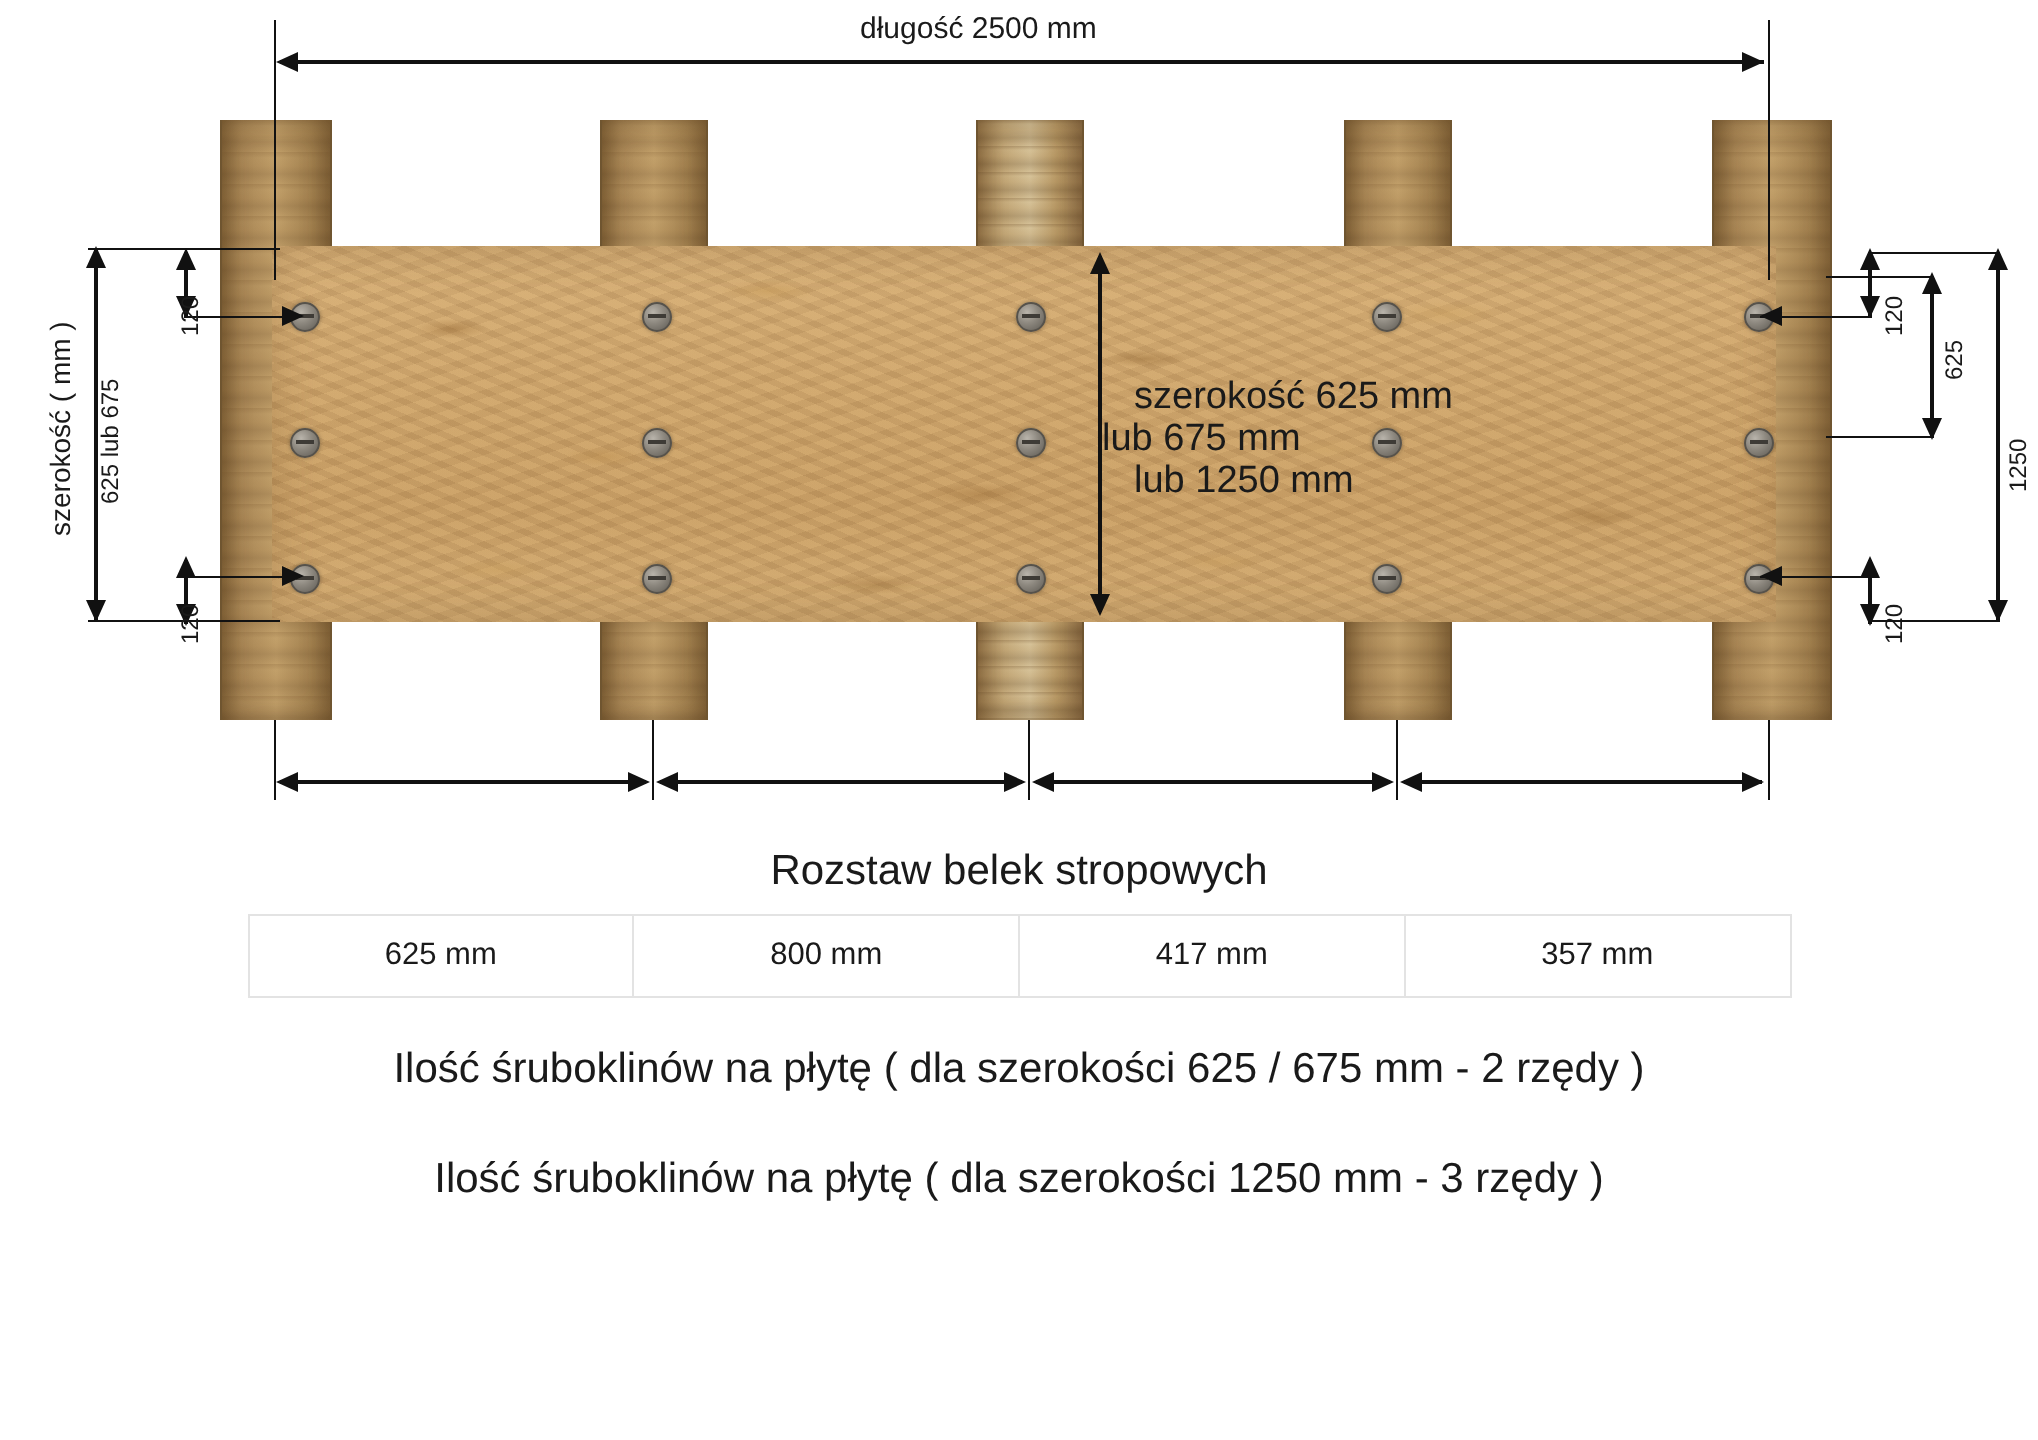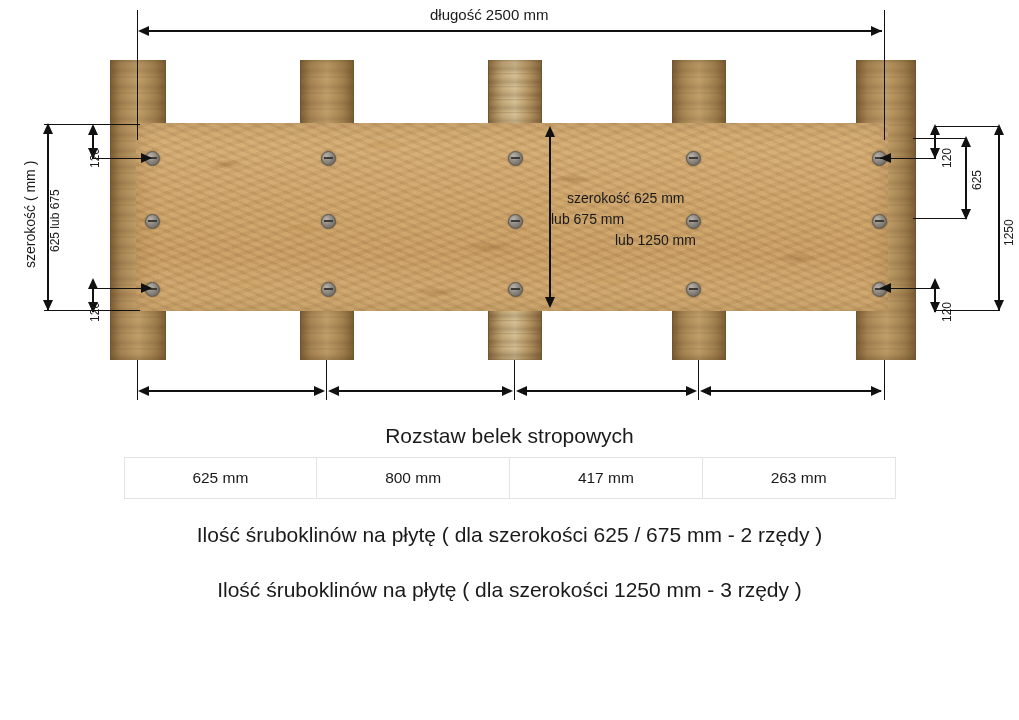--- a/index.html
+++ b/index.html
@@ -159,21 +159,21 @@
     white-space: nowrap;
     transform-origin: 0 0;
     transform: rotate(-90deg);
   }
   .vtext.big {
     font-size: 14px;
   }
 
   .panel-label {
     position: absolute;
-    font-size: 14px;
+    font-size: 19px;
     line-height: 21px;
     color: #1a1a1a;
     white-space: nowrap;
   }
 
   
   #tables {
     position: absolute;
     left: 0;
     top: 424px;
@@ -263,21 +263,21 @@
     <div class="ext-h" style="left:92px; top:288px; width:58px;"></div>
     <div class="arrow right" style="left:141px; top:283px;"></div>
     <div class="vtext" style="left:88px; top:322px;">120</div>
 
     <div class="dimline v-line" style="left:549px; top:128px; height:178px;"></div>
     <div class="arrow up" style="left:545px; top:126px;"></div>
     <div class="arrow down" style="left:545px; top:297px;"></div>
 
     <div class="panel-label" style="left:567px; top:188px;">szerokość 625 mm</div>
     <div class="panel-label" style="left:551px; top:209px;">lub 675 mm</div>
-    <div class="panel-label" style="left:567px; top:230px;margin-left:48px;">lub 1250 mm</div>
+    <div class="panel-label" style="left:567px; top:230px;">lub 1250 mm</div>
 
     <div class="dimline v-line" style="left:934px; top:126px; height:32px;"></div>
     <div class="arrow up" style="left:930px; top:124px;"></div>
     <div class="arrow down" style="left:930px; top:148px;"></div>
     <div class="ext-h" style="left:880px; top:158px; width:56px;"></div>
     <div class="arrow left" style="left:880px; top:153px;"></div>
     <div class="vtext" style="left:940px; top:168px;">120</div>
 
     <div class="dimline v-line" style="left:934px; top:280px; height:32px;"></div>
     <div class="arrow up" style="left:930px; top:278px;"></div>
@@ -325,21 +325,21 @@
 
   <div id="tables">
 
     <div class="tbl-title">Rozstaw belek stropowych</div>
     <table class="tbl">
       <tbody>
           <tr>
         <td>625 mm</td>
         <td>800 mm</td>
         <td>417 mm</td>
-        <td>263 mm</td>
+        <td>357 mm</td>
       </tr>
     </tbody>
       </table>
 
     <div class="spacer-1"></div>
 
     <div class="tbl-title">Ilość śruboklinów na płytę ( dla szerokości 625 / 675 mm - 2 rzędy )</div>
 
     <div class="spacer-2"></div>
 

